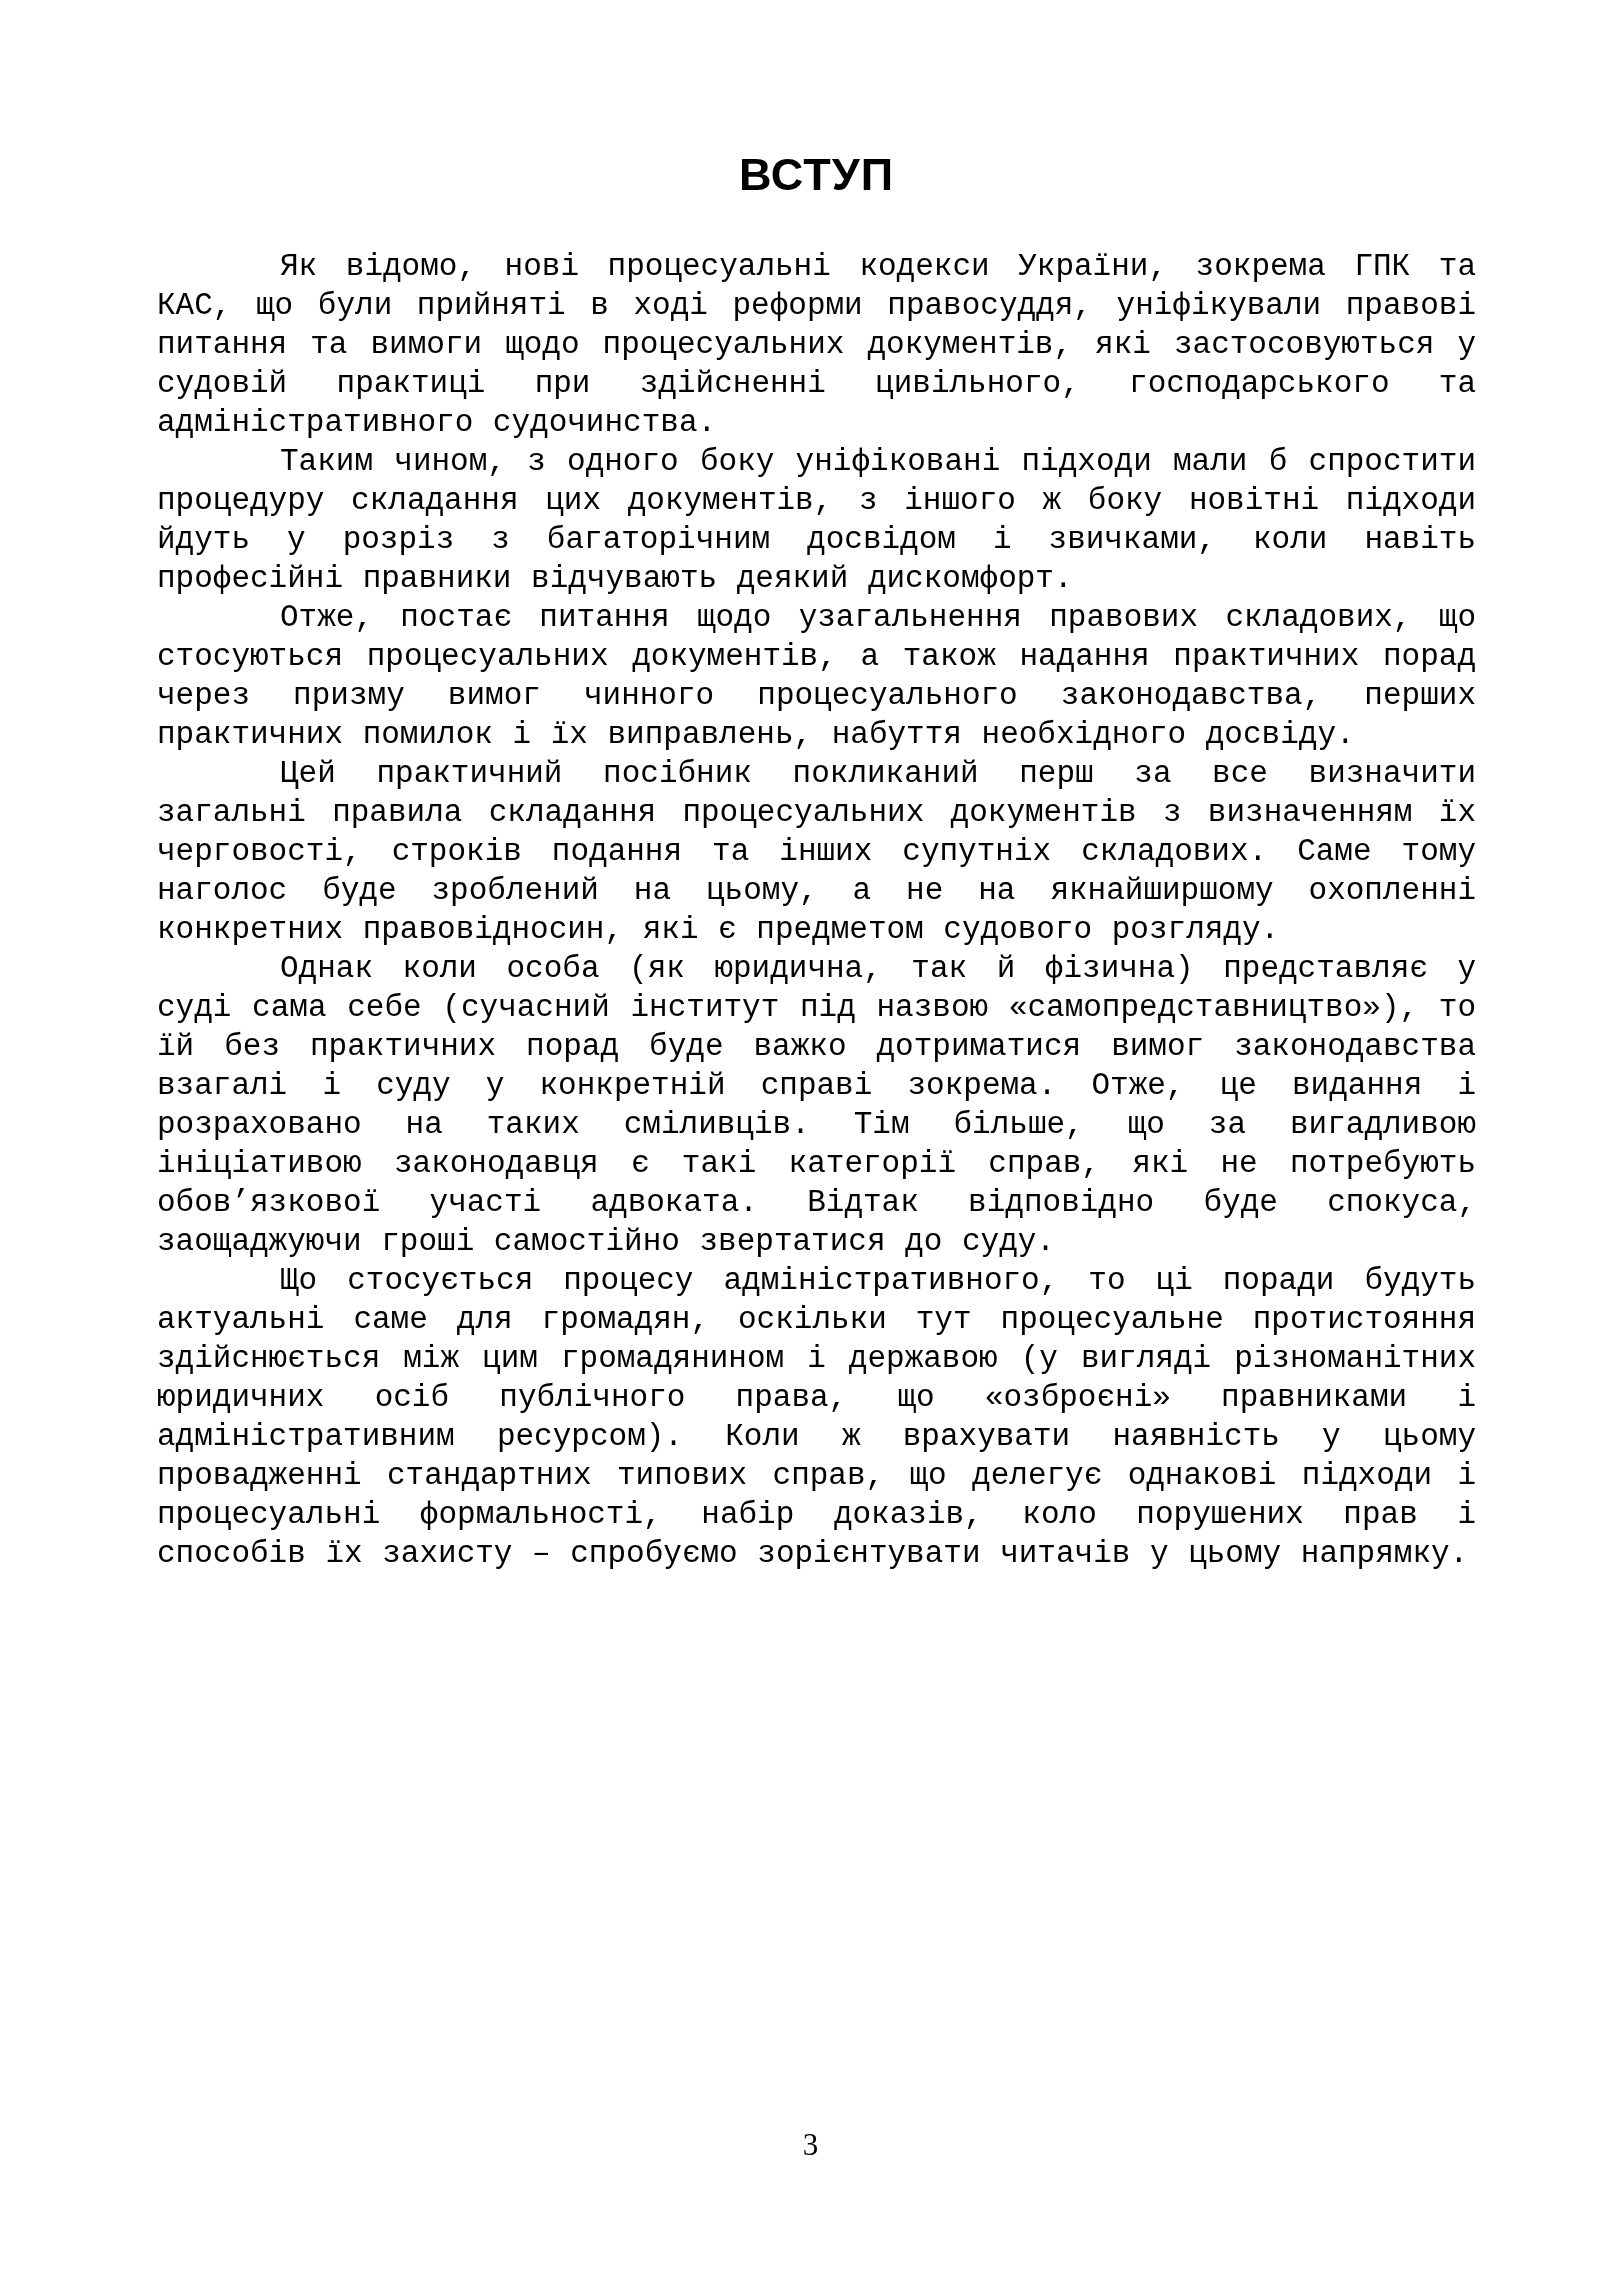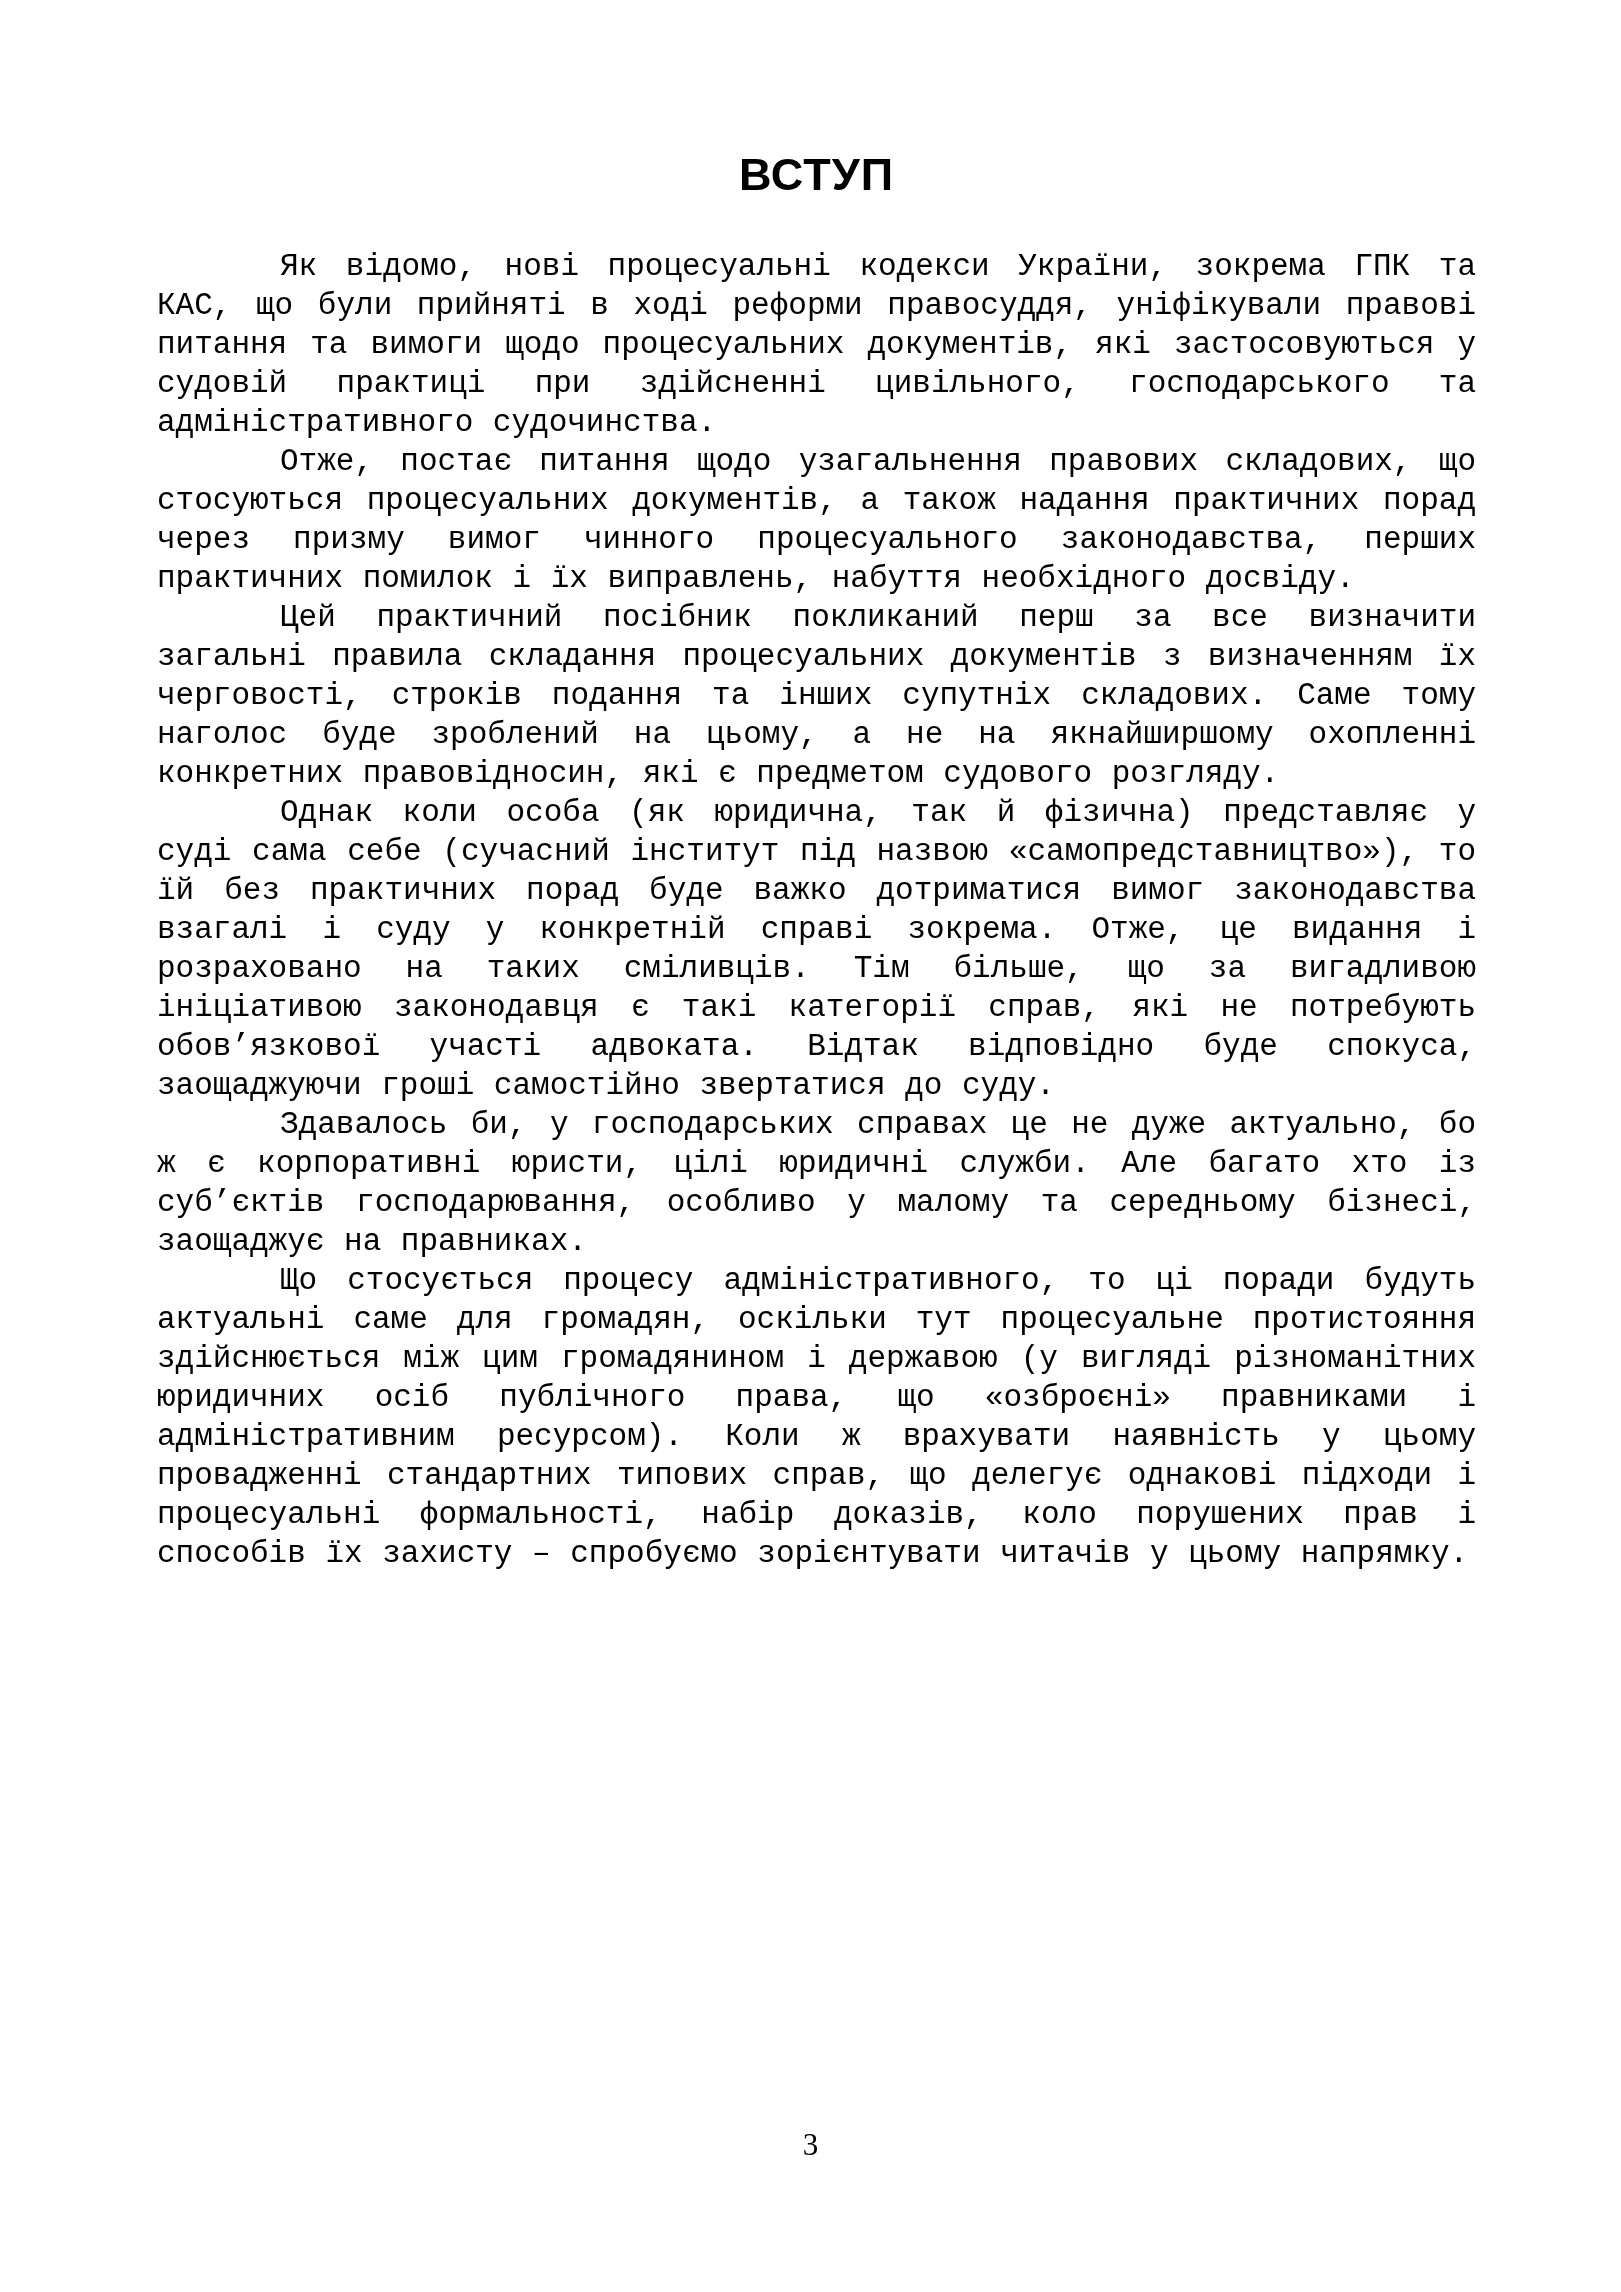--- a/index.html
+++ b/index.html
@@ -57,23 +57,23 @@
 </style>
 </head>
 <body>
 
 <div class="page">
 
   <h1 class="doc-title">ВСТУП</h1>
 
   <div class="content">
     <p>Як відомо, нові процесуальні кодекси України, зокрема ГПК та КАС, що були прийняті в ході реформи правосуддя, уніфікували правові питання та вимоги щодо процесуальних документів, які застосовуються у судовій практиці при здійсненні цивільного, господарського та адміністративного судочинства.</p>
+    <p>Таким чином, з одного боку уніфіковані підходи мали б спростити процедуру складання цих документів, з іншого ж боку новітні підходи йдуть у розріз з багаторічним досвідом і звичками, коли навіть професійні правники відчувають деякий дискомфорт.</p>
     <p>Отже, постає питання щодо узагальнення правових складових, що стосуються процесуальних документів, а також надання практичних порад через призму вимог чинного процесуального законодавства, перших практичних помилок і їх виправлень, набуття необхідного досвіду.</p>
     <p>Цей практичний посібник покликаний перш за все визначити загальні правила складання процесуальних документів з визначенням їх черговості, строків подання та інших супутніх складових. Саме тому наголос буде зроблений на цьому, а не на якнайширшому охопленні конкретних правовідносин, які є предметом судового розгляду.</p>
     <p>Однак коли особа (як юридична, так й фізична) представляє у суді сама себе (сучасний інститут під назвою «самопредставництво»), то їй без практичних порад буде важко дотриматися вимог законодавства взагалі і суду у конкретній справі зокрема. Отже, це видання і розраховано на таких сміливців. Тім більше, що за вигадливою ініціативою законодавця є такі категорії справ, які не потребують обов’язкової участі адвоката. Відтак відповідно буде спокуса, заощаджуючи гроші самостійно звертатися до суду.</p>
-    <p>Здавалось би, у господарських справах це не дуже актуально, бо ж є корпоративні юристи, цілі юридичні служби. Але багато хто із суб’єктів господарювання, особливо у малому та середньому бізнесі, заощаджує на правниках.</p>
     <p>Що стосується процесу адміністративного, то ці поради будуть актуальні саме для громадян, оскільки тут процесуальне протистояння здійснюється між цим громадянином і державою (у вигляді різноманітних юридичних осіб публічного права, що «озброєні» правниками і адміністративним ресурсом). Коли ж врахувати наявність у цьому провадженні стандартних типових справ, що делегує однакові підходи і процесуальні формальності, набір доказів, коло порушених прав і способів їх захисту – спробуємо зорієнтувати читачів у цьому напрямку.</p>
   </div>
 
   <div class="page-number">3</div>
 
 </div>
 
 
 </body></html>

